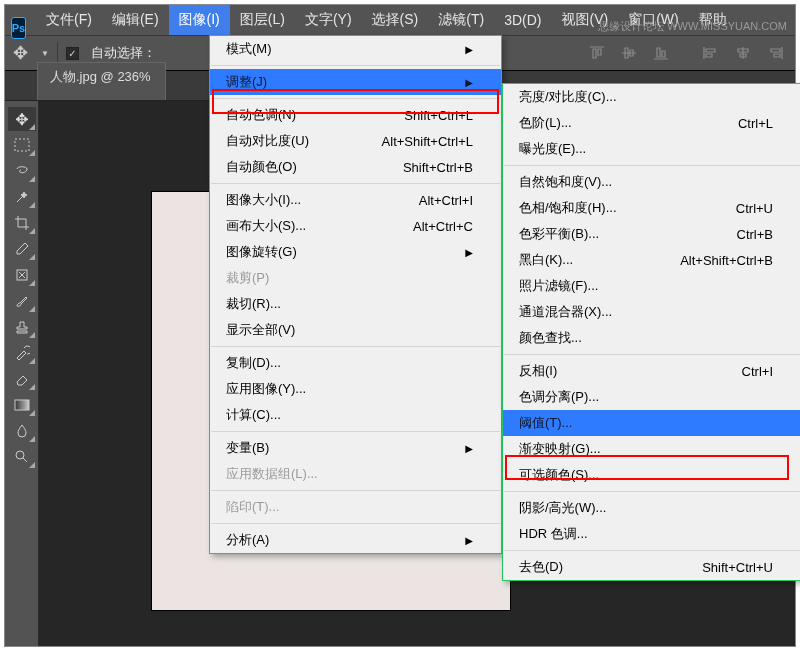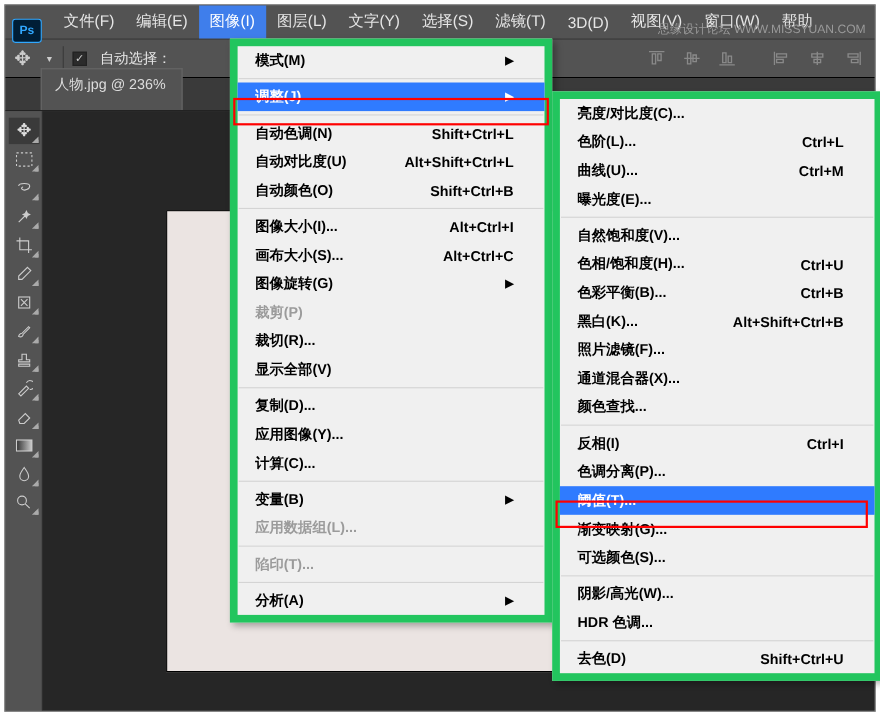--- a/index.html
+++ b/index.html
@@ -1,20 +1,20 @@
 <!DOCTYPE html>
 <html><head>
 <meta charset="utf-8">
 <style>
   * { margin: 0; padding: 0; box-sizing: border-box; font-family: "Microsoft YaHei", Arial, sans-serif; }
   body { background: #fff; width: 800px; height: 651px; overflow: hidden; position: relative; }
   .app-frame { position: absolute; top: 4px; left: 4px; right: 4px; bottom: 4px; border: 1px solid #888; background: #535353; }
   .watermark { position: absolute; top: 14px; right: 8px; font-size: 11px; color: #999; z-index: 100; }
   .menubar { display: flex; align-items: center; height: 30px; background: #535353; padding: 0 6px; gap: 0; }
-  .ps-logo { width: 27px; height: 22px; background: #001e36; border: 1px solid #31a8ff; border-radius: 3px; color: #31a8ff; font-size: 11px; font-weight: bold; display: flex; align-items: center; justify-content: center; margin-right: 10px; margin-top: 16px; }
+  .ps-logo { width: 15px; height: 22px; background: #001e36; border: 1px solid #31a8ff; border-radius: 3px; color: #31a8ff; font-size: 11px; font-weight: bold; display: flex; align-items: center; justify-content: center; margin-right: 10px; margin-top: 16px; }
   .menu-item { color: #e6e6e6; font-size: 14px; padding: 6px 10px; cursor: default; white-space: nowrap; }
   .menu-item.open { background: #3f7eeb; color: #fff; }
   .options-bar { display: flex; align-items: center; height: 36px; background: #535353; border-top: 1px solid #383838; border-bottom: 1px solid #000; padding: 0 8px; gap: 8px; color: #e6e6e6; font-size: 13px; }
   .move-icon { width: 18px; height: 18px; position: relative; }
   .move-icon::before { content:"✥"; color:#ccc; font-size:18px; line-height:18px;}
   .drop-caret { font-size: 8px; color: #ccc; margin-left:2px;}
   .opt-divider { width:1px; height:22px; background:#3a3a3a; }
   .checkbox { width:13px; height:13px; background:#2b2b2b; border:1px solid #222; display:inline-flex; align-items:center; justify-content:center; margin-right:4px;}
   .checkbox.checked::after { content:"✓"; color:#ccc; font-size:10px; }
   .align-btn { width:24px; height:20px; display:flex; align-items:center; justify-content:center; opacity:0.45;}
@@ -22,24 +22,24 @@
   .doc-tabs { height: 30px; background: #3a3a3a; border-bottom: 1px solid #222; display:flex; align-items:flex-end; padding-left: 32px;}
   .doc-tab { background:#535353; color:#ddd; font-size:13px; padding:5px 14px 14px 12px; border-top:1px solid #666; border-left:1px solid #666; border-right:1px solid #666; display:flex; align-items:center; gap:6px;}
   .workspace { position:absolute; top:96px; left:0; right:0; bottom:0; display:flex; }
   .toolbar { width:34px; background:#535353; border-right:1px solid #2c2c2c; display:flex; flex-direction:column; gap:2px; padding:6px 3px; }
   .tool { width:28px; height:24px; display:flex; align-items:center; justify-content:center; color:#ddd; font-size:16px; position:relative;}
   .tool.selected { background:#3a3a3a; }
   .tool.corner::after { content:""; position:absolute; right:1px; bottom:1px; border:3px solid transparent; border-right-color:#aaa; border-bottom-color:#aaa; width:0; height:0;}
   .canvas { flex:1; background:#262626; position:relative; }
   .canvas-img { position:absolute; top:90px; left:112px; width:360px; height:420px; background:#ebe4e2; border:1px solid #000;}
   
-  .dd { position:absolute; background:#f0f0f0; border:7px solid #22c55e; box-shadow:3px 3px 6px rgba(0,0,0,0.3); font-size:13px; color:#000; z-index:50;font-weight:bold;}
+  .dd { position:absolute; background:#f0f0f0; border:1px solid #22c55e; box-shadow:3px 3px 6px rgba(0,0,0,0.3); font-size:13px; color:#000; z-index:50;}
   .dd-row { display:flex; align-items:center; justify-content:space-between; height:26px; padding:0 28px 0 16px; white-space:nowrap; gap:40px;}
   .dd-row.disabled { color:#9b9b9b; }
-  .dd-row.highlight { background:#2f7bff; color:#ffffff; }
+  .dd-row.highlight { background:#2f7bff; color:#0f172a; }
   .dd-row .arrow { font-size:10px; margin-left:20px;}
   .dd-sep { height:1px; background:#d4d4d4; margin:3px 1px; }
   .dd1 { top:30px; left:204px; width:293px; }
   .dd2 { top:78px; left:497px; width:300px; }
   .hl-box { position:absolute; border:2px solid #ff0000; pointer-events:none; z-index:60;}
 </style>
 </head>
 <body>
 
 <div class="app-frame">
@@ -273,24 +273,20 @@
   <div class="dd dd2">
     <div class="dd-row">
         <span>亮度/对比度(C)...</span>
         <span></span>
       </div>
     <div class="dd-row">
         <span>色阶(L)...</span>
         <span>Ctrl+L</span>
       </div>
     <div class="dd-row">
-        <span>曲线(U)...</span>
-        <span>Ctrl+M</span>
-      </div>
-    <div class="dd-row">
         <span>曝光度(E)...</span>
         <span></span>
       </div>
     <div class="dd-sep"></div>
     <div class="dd-row">
         <span>自然饱和度(V)...</span>
         <span></span>
       </div>
     <div class="dd-row">
         <span>色相/饱和度(H)...</span>

